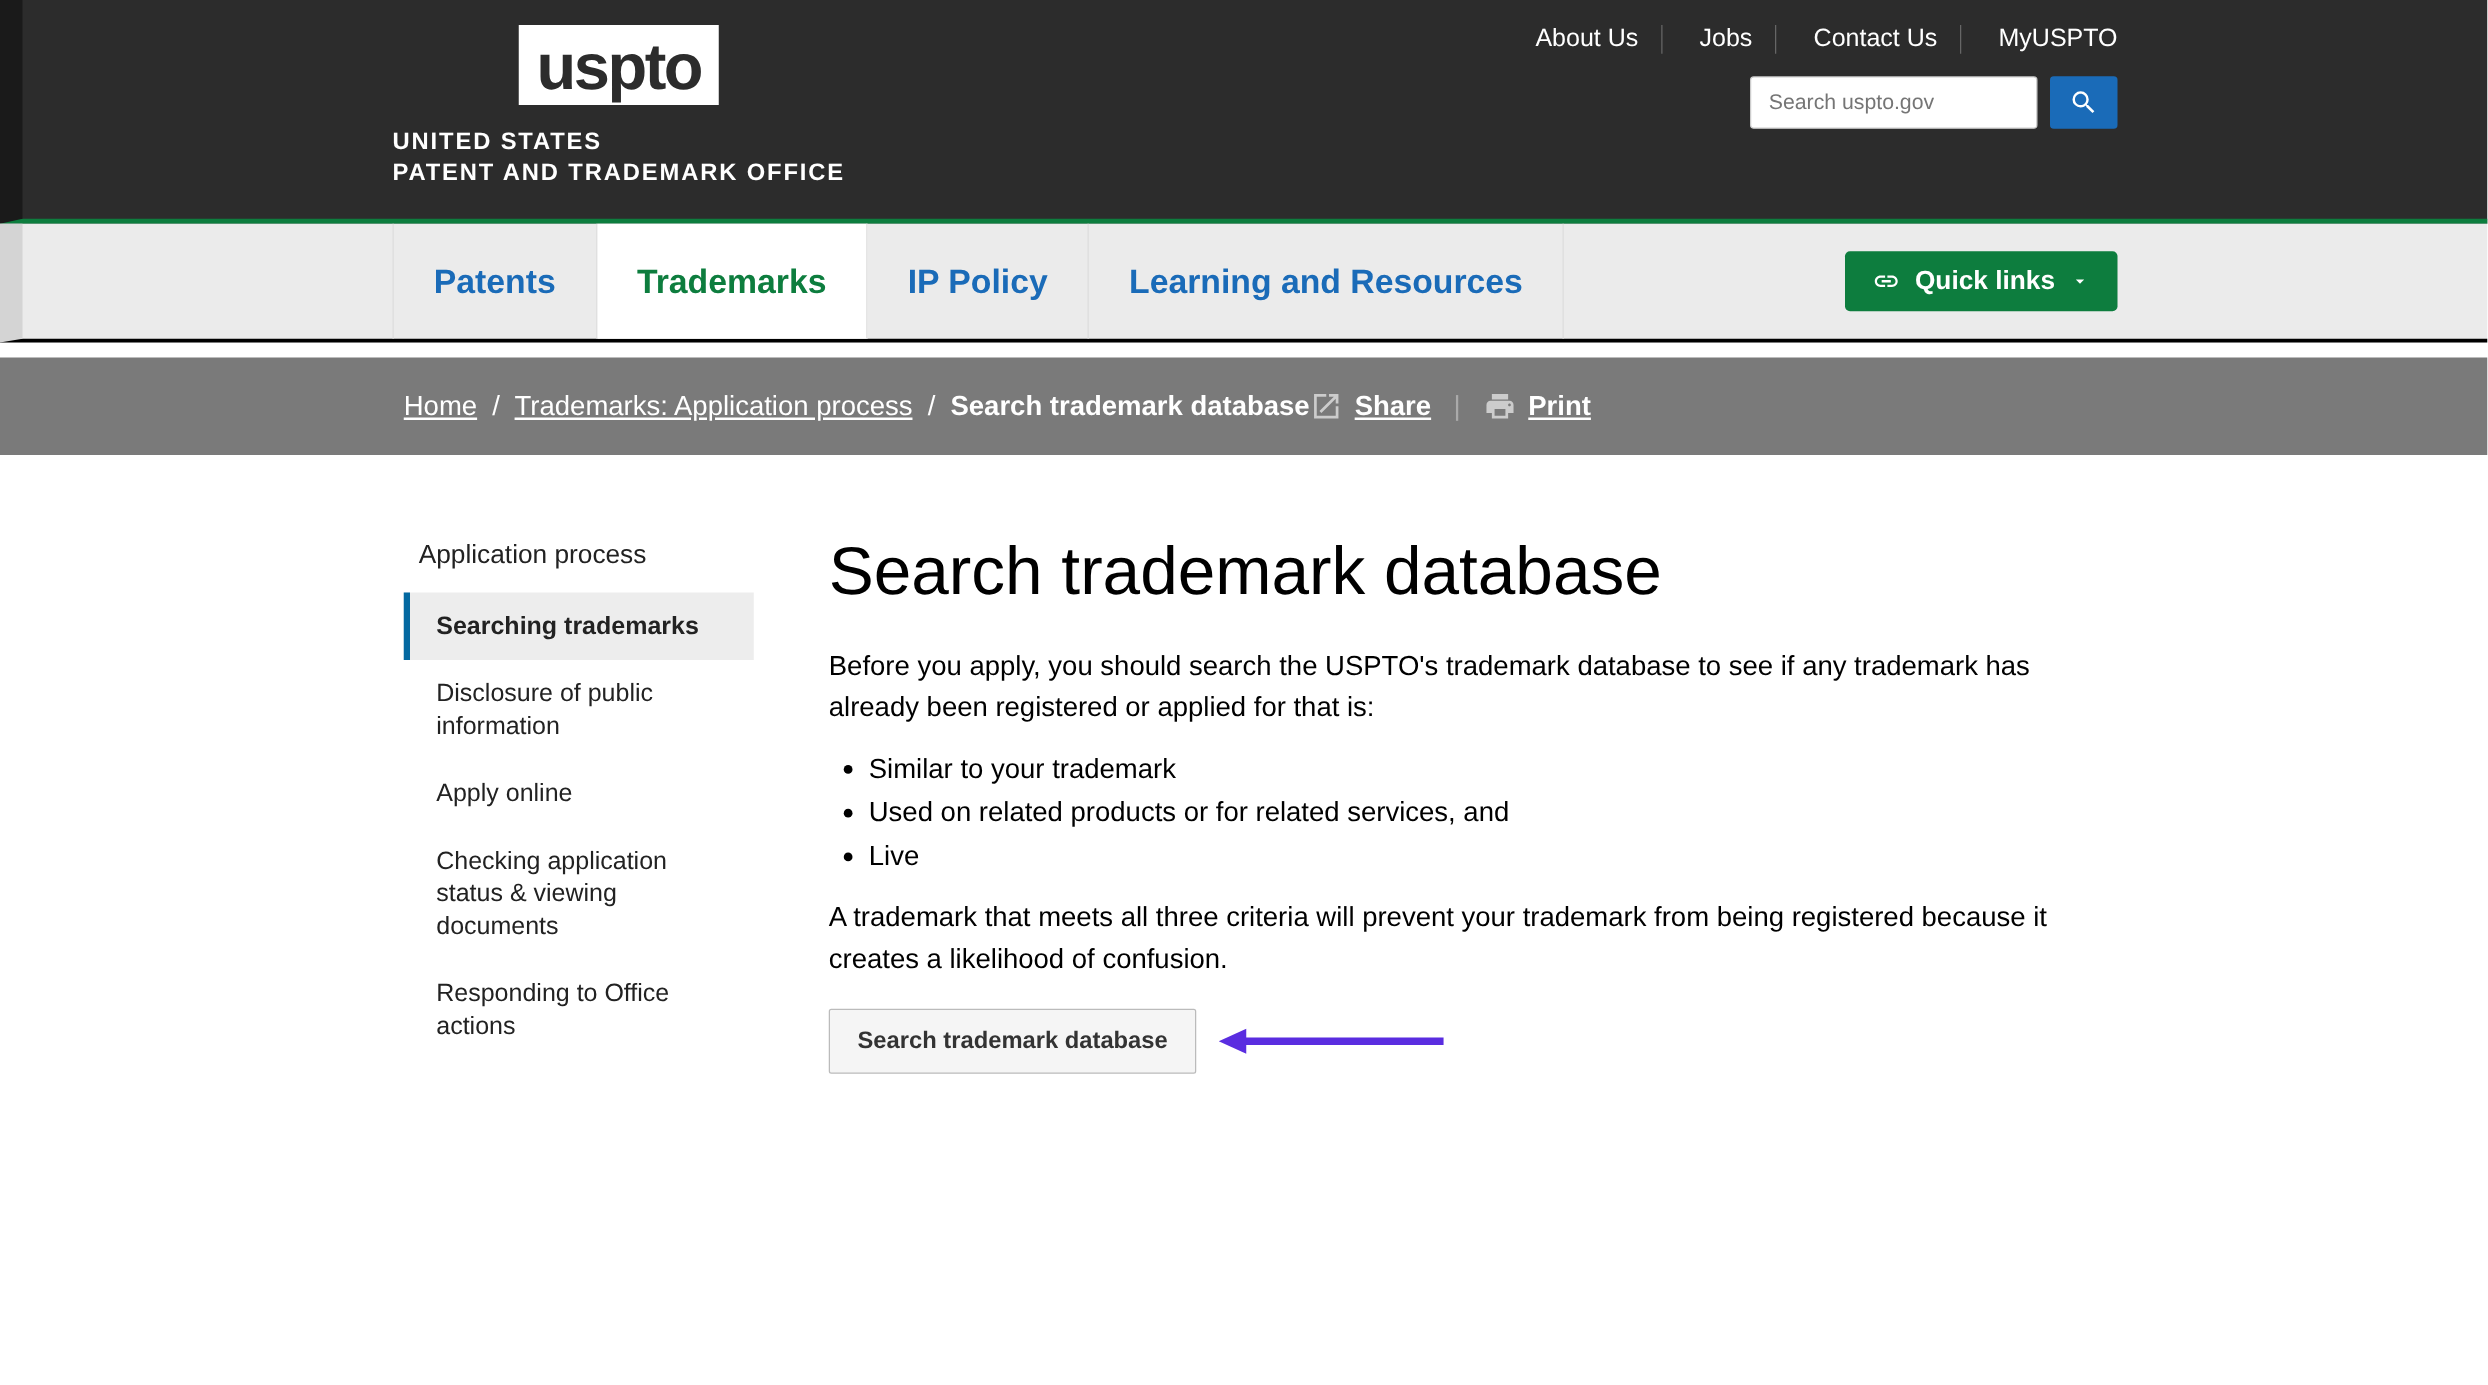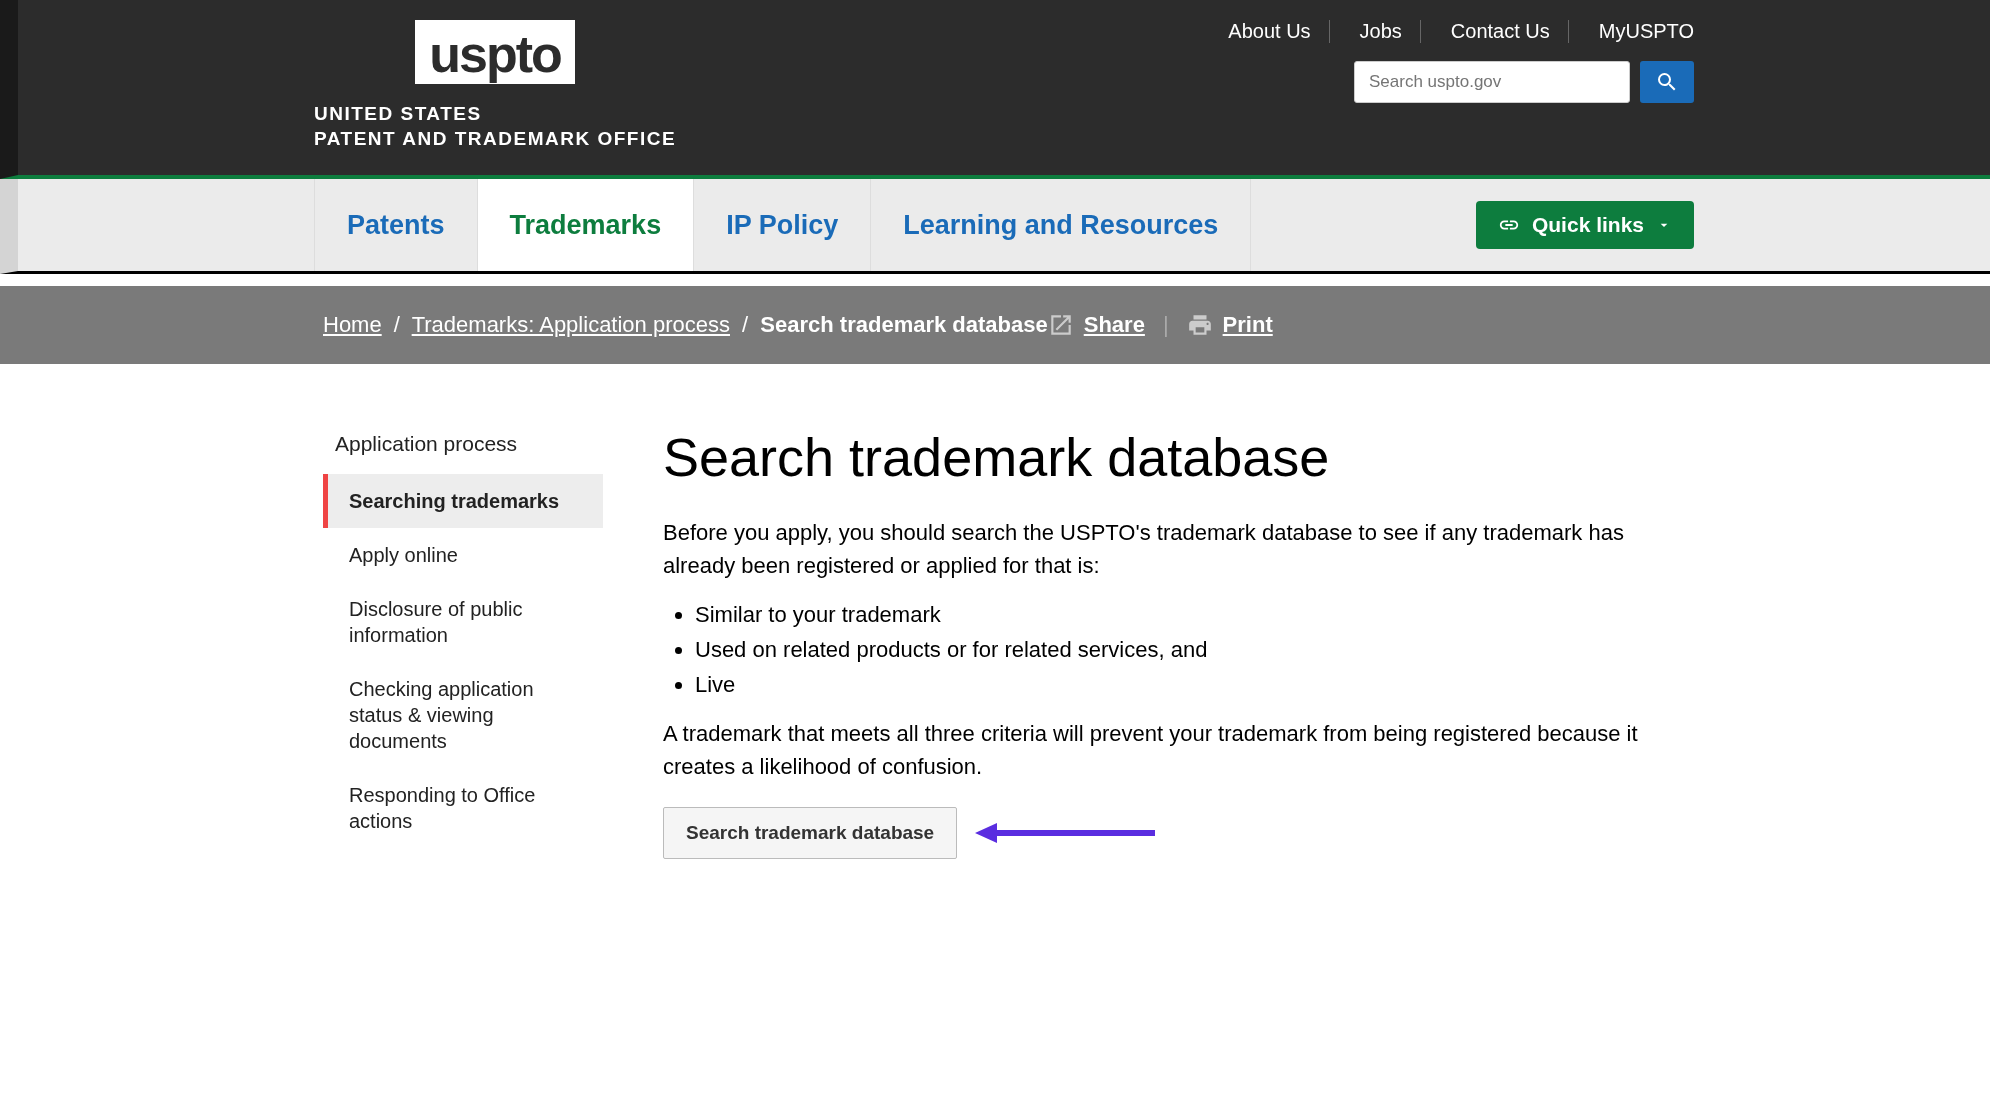--- a/index.html
+++ b/index.html
@@ -46,21 +46,21 @@
     .top-links a {
       color: #fff;
       text-decoration: none;
       font-size: 20px;
       padding: 0 18px;
       border-right: 1px solid #666;
     }
     .top-links a:last-child { border-right: none; padding-right: 0; }
     .search-row { display: flex; gap: 10px; }
     .search-input {
-      width: 276px;
+      width: 230px;
       padding: 10px 14px;
       font-size: 17px;
       border: 1px solid #ccc;
       border-radius: 3px;
       color: #404040;
     }
     .search-btn {
       width: 54px;
       background: #1a6bb8;
       border: none;
@@ -164,21 +164,21 @@
     .sidebar-list { list-style: none; }
     .sidebar-list li {
       font-size: 20px;
       color: #222;
       padding: 14px 26px;
       line-height: 1.3;
       cursor: pointer;
     }
     .sidebar-list li.active {
       background: #ededed;
-      border-left: 5px solid #ef4444;
+      border-left: 5px solid #0369a1;
       font-weight: 700;
       padding-left: 21px;
     }
     .content { flex: 1; }
     .page-title {
       font-size: 54px;
       font-weight: 400;
       margin-bottom: 28px;
     }
     .content p {
@@ -283,22 +283,22 @@
       </span>
     </div>
   </div>
 </div>
 
 <div class="main">
   <aside class="sidebar">
     <div class="sidebar-title">Application process</div>
     <ul class="sidebar-list">
       <li class="active">Searching trademarks</li>
+      <li>Disclosure of public information</li>
       <li>Apply online</li>
-      <li>Disclosure of public information</li>
       <li>Checking application status &amp; viewing documents</li>
       <li>Responding to Office actions</li>
     </ul>
   </aside>
   <div class="content">
     <h1 class="page-title">Search trademark database</h1>
     <p>Before you apply, you should search the USPTO's trademark database to see if any trademark has already been registered or applied for that is:</p>
     <ul>
       <li>Similar to your trademark</li>
       <li>Used on related products or for related services, and</li>

